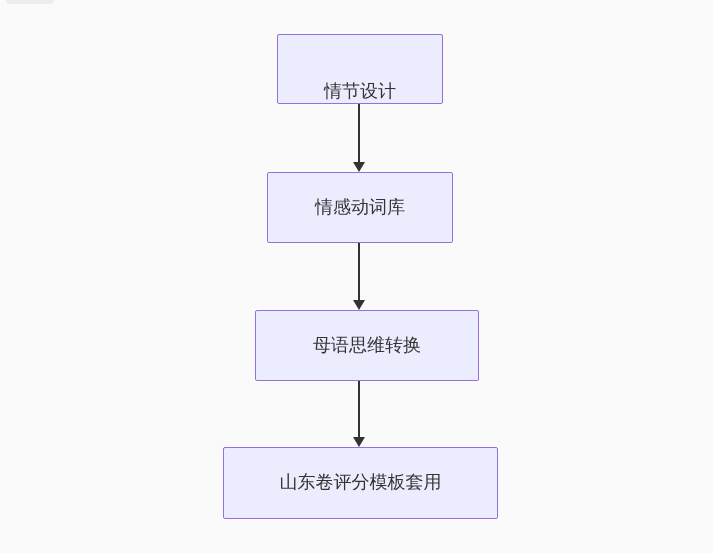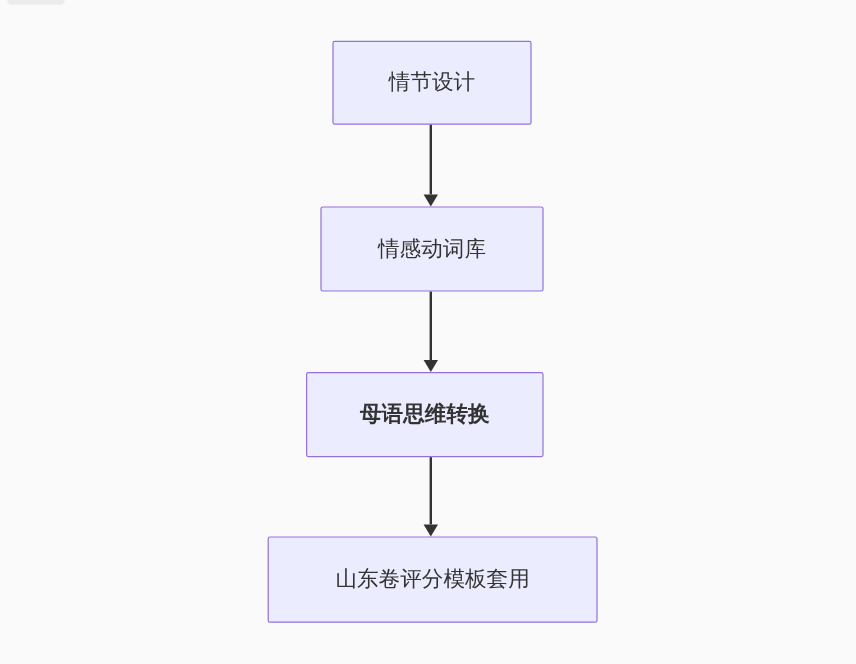--- a/index.html
+++ b/index.html
@@ -65,29 +65,29 @@
     border-top: 10px solid #333333;
   }
 </style>
 </head>
 <body>
 
 <div class="canvas">
 
   <div class="artifact"></div>
 
-  <div class="node" style="left: 277px; top: 34px; width: 166px; height: 70px;">
+  <div class="node" style="left: 277px; top: 34px; width: 166px; height: 70px; align-items: flex-end;">
     <div class="node-label">情节设计</div>
   </div>
 
   <div class="node" style="left: 267px; top: 172px; width: 186px; height: 71px; align-items: center;">
     <div class="node-label">情感动词库</div>
   </div>
 
-  <div class="node" style="left: 255px; top: 310px; width: 198px; height: 71px; font-weight: bold;">
+  <div class="node" style="left: 255px; top: 310px; width: 224px; height: 71px;">
     <div class="node-label">母语思维转换</div>
   </div>
 
   <div class="node" style="left: 223px; top: 447px; width: 275px; height: 72px;">
     <div class="node-label">山东卷评分模板套用</div>
   </div>
 
   <div class="edge" style="left: 352px; top: 104px; height: 68px;">
     <div class="edge-line"></div>
     <div class="edge-arrowhead"></div>

